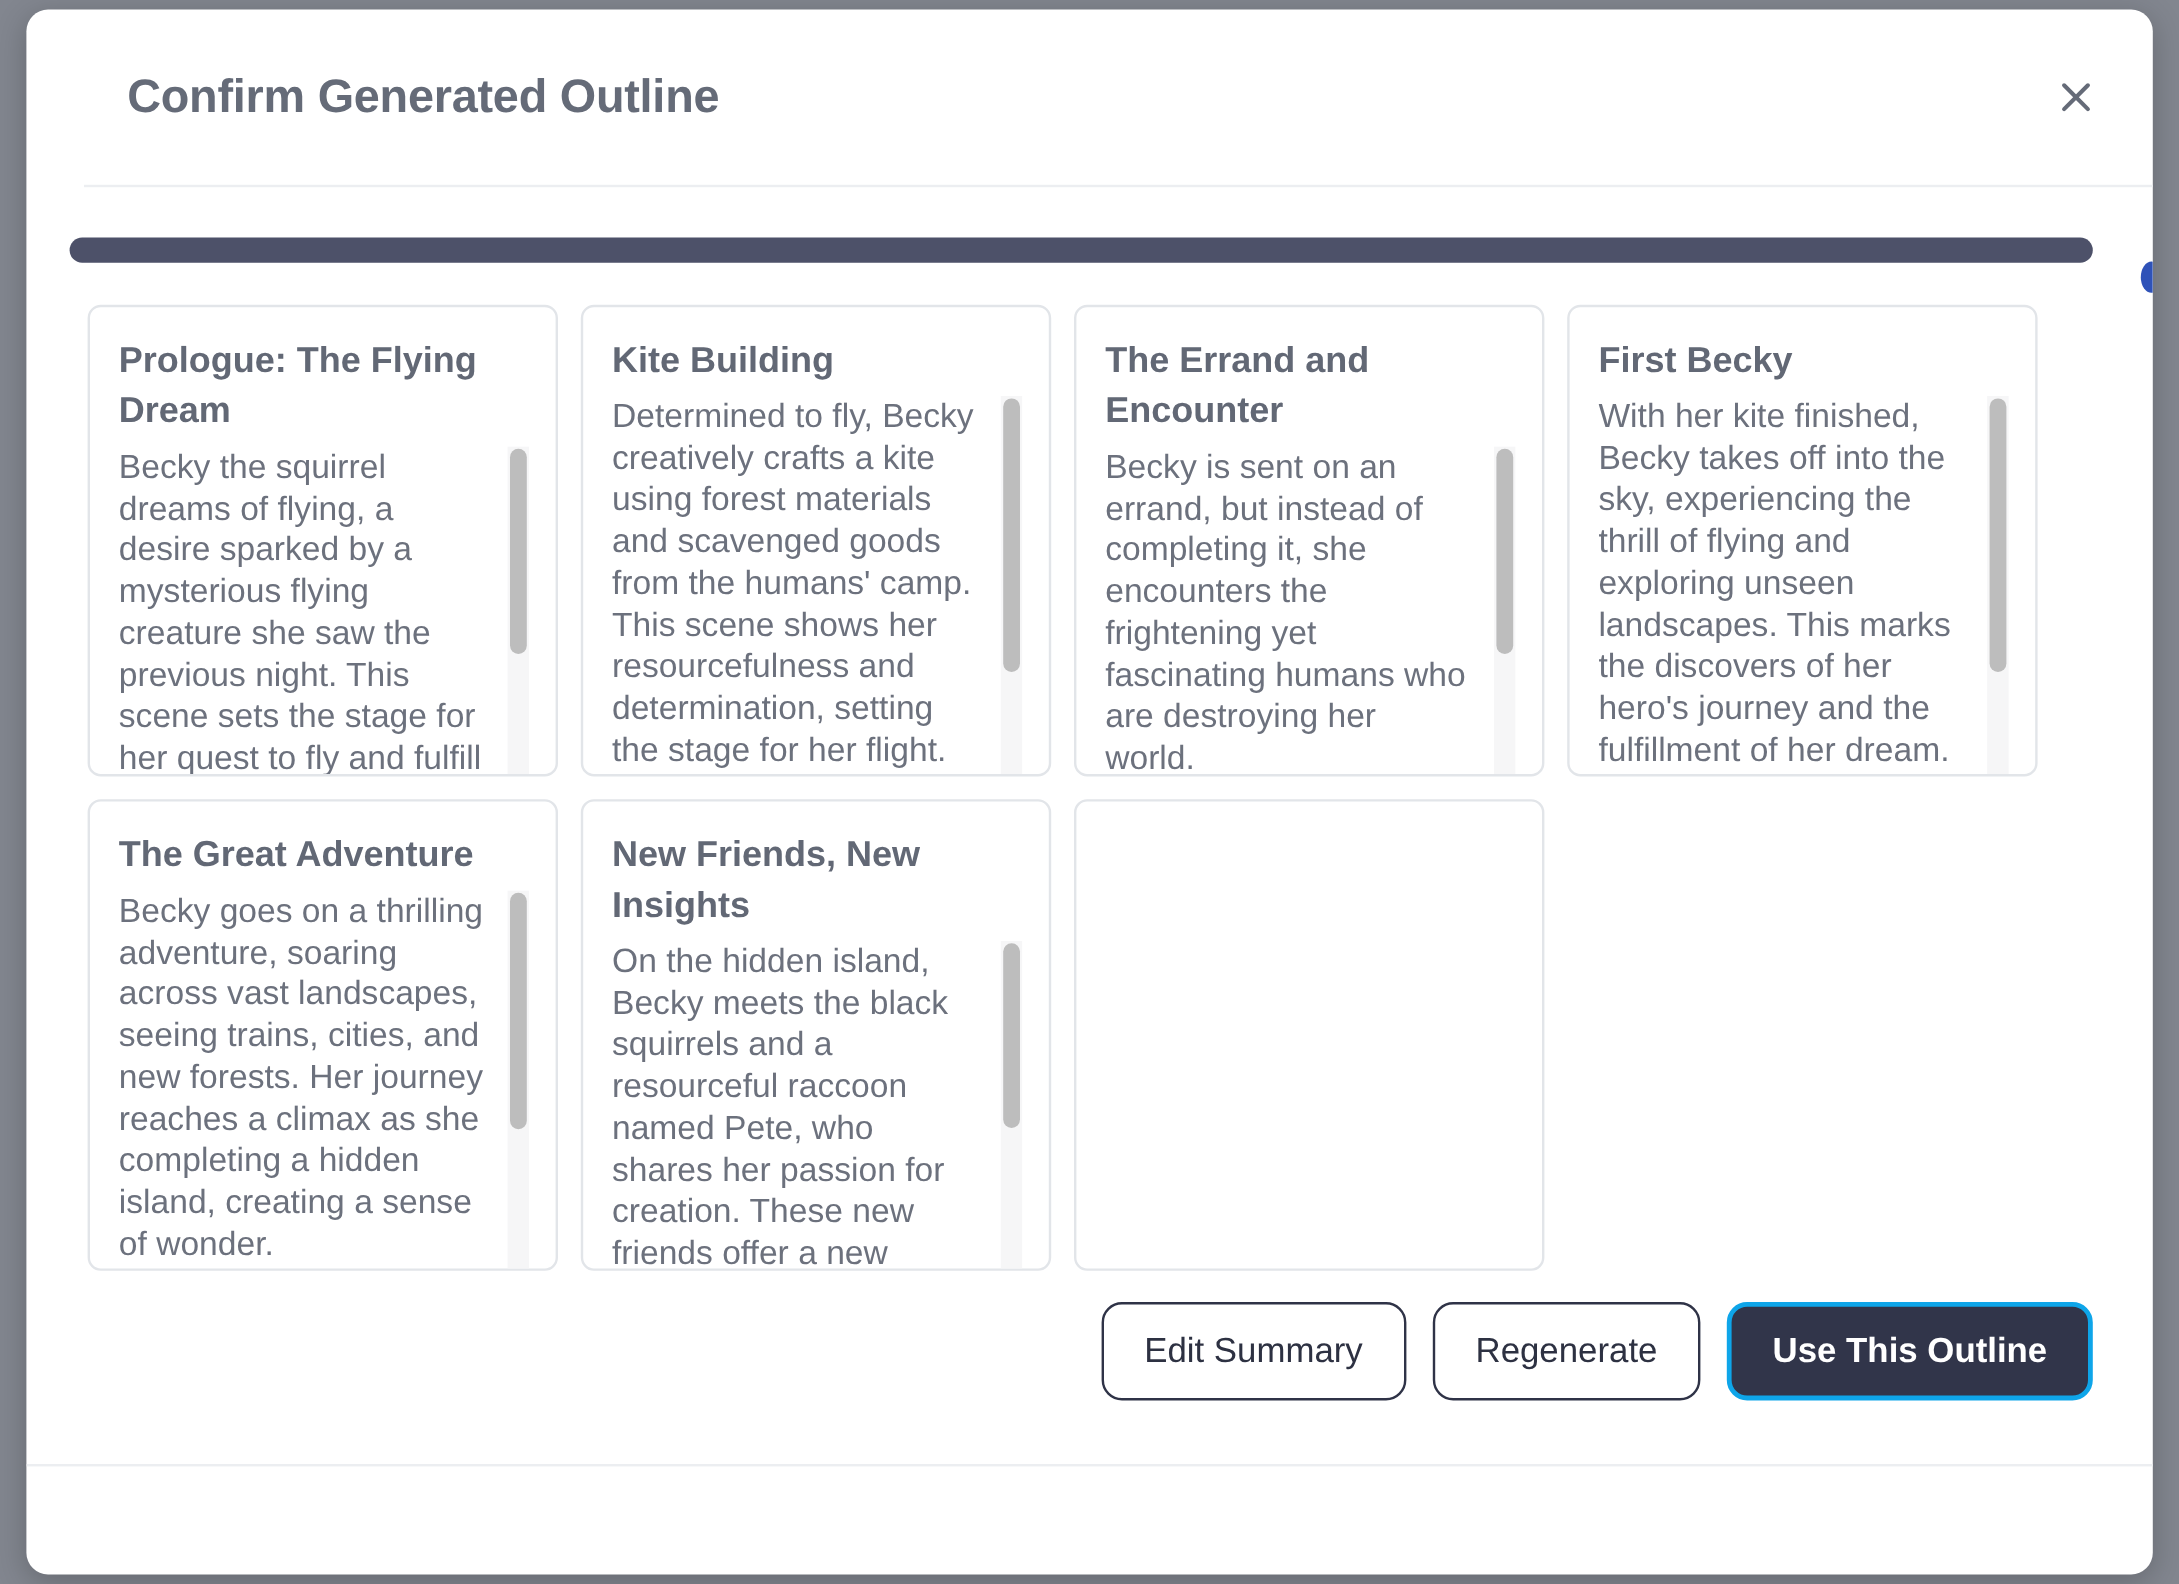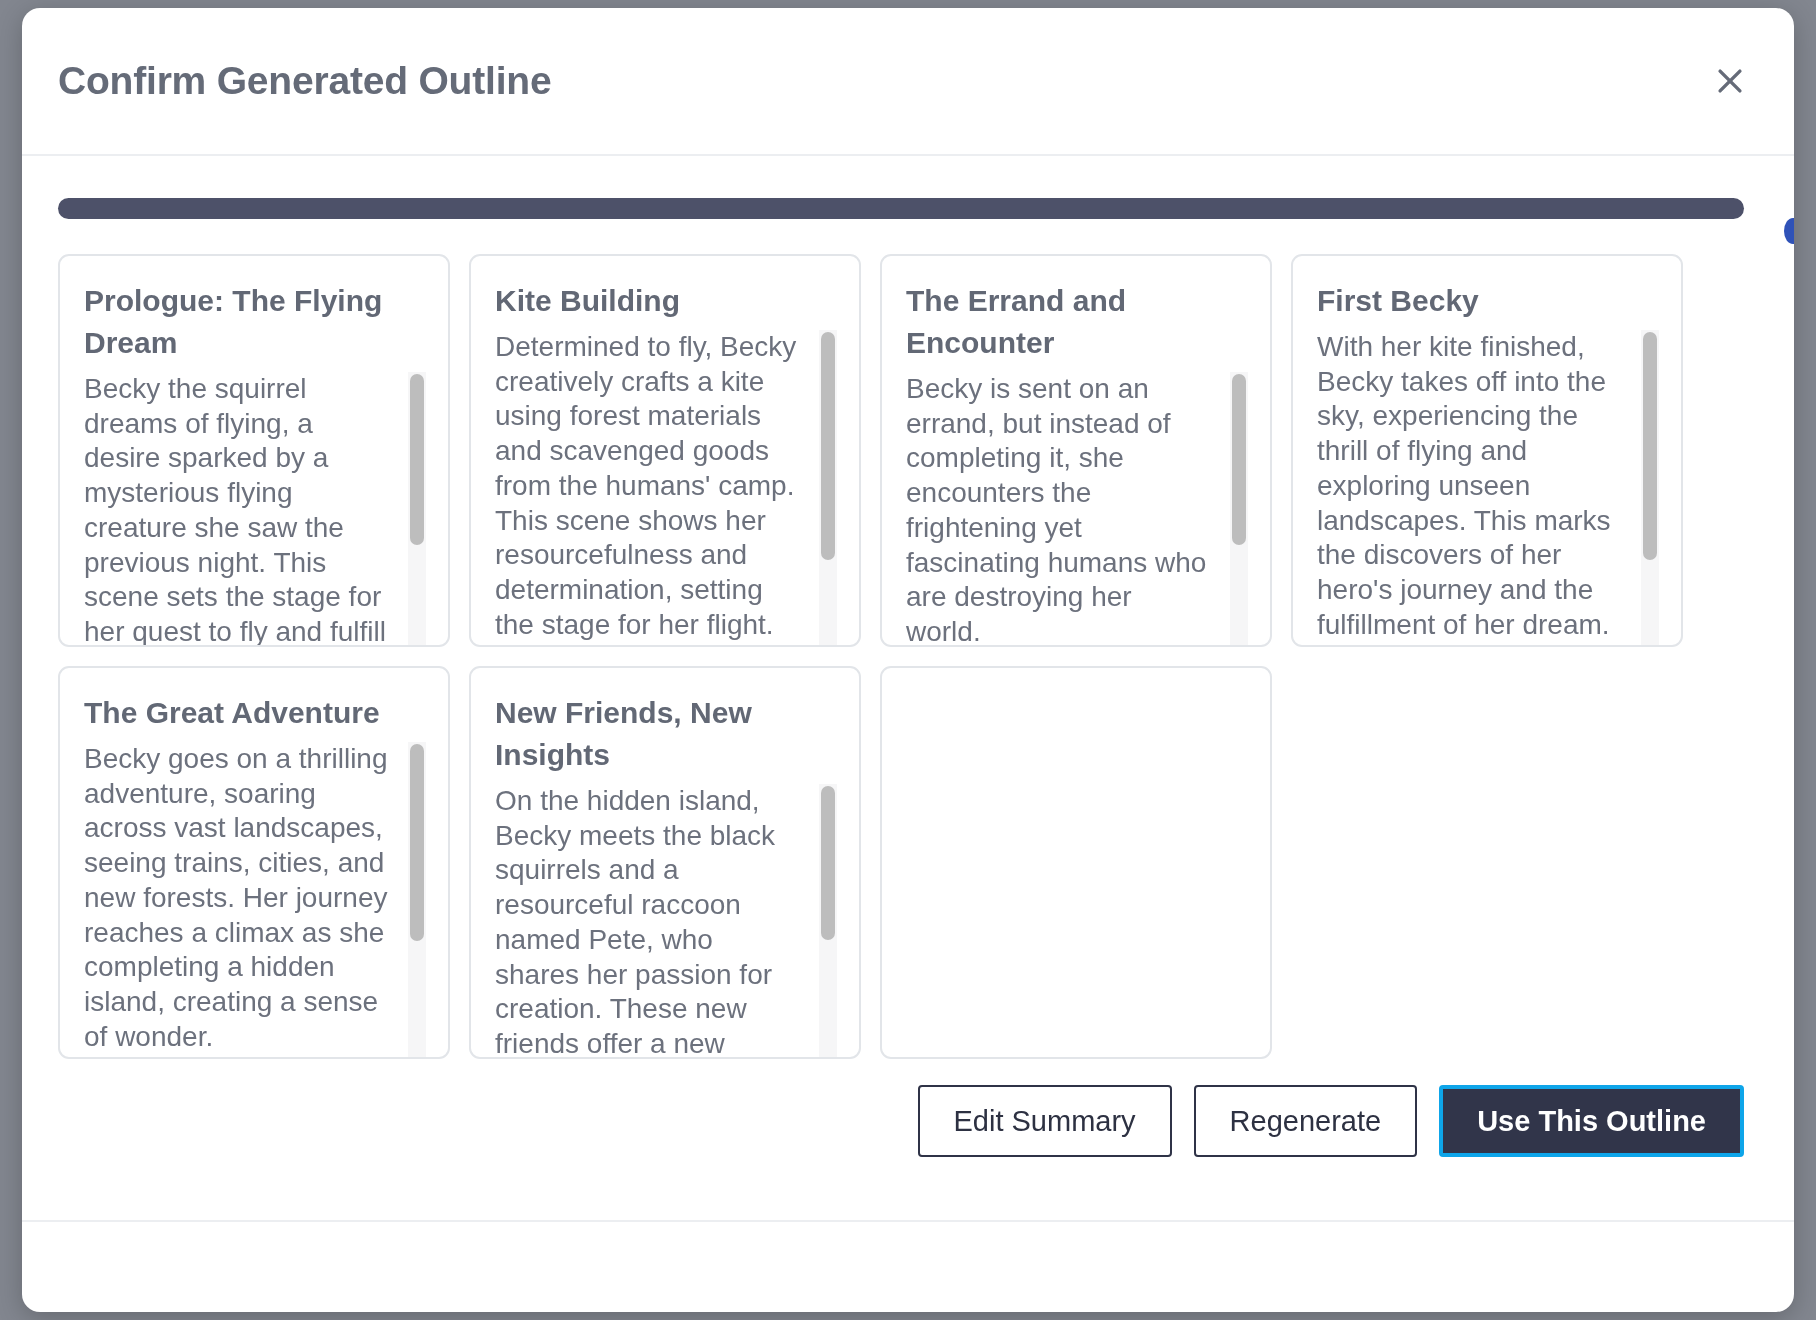--- a/index.html
+++ b/index.html
@@ -31,20 +31,21 @@
 
   
   .modal-header {
     height: 148px;
     flex: 0 0 148px;
     border-bottom: 2px solid #eceef1;
     display: flex;
     align-items: center;
     justify-content: space-between;
     padding: 0 38px 0 36px;
+    margin-left: 48px;
   }
 
   .modal-title {
     font-size: 39px;
     font-weight: bold;
     color: #656b78;
     letter-spacing: -0.2px;
   }
 
   .close-btn {
@@ -87,20 +88,21 @@
     height: 26px;
     background: #2f52b8;
     border-radius: 50%;
   }
 
   .cards-grid {
     margin-top: 35px;
     display: flex;
     flex-wrap: wrap;
     gap: 19px;
+    margin-left: 15px;
   }
 
   .card {
     width: 392px;
     height: 393px;
     border: 2px solid #e2e5e9;
     border-radius: 11px;
     background: #ffffff;
     padding: 24px 22px 0 24px;
     overflow: hidden;
@@ -154,23 +156,23 @@
     justify-content: flex-end;
     align-items: center;
     gap: 22px;
     margin-top: 26px;
     padding-right: 14px;
   }
 
   .btn {
     font-family: "Liberation Sans", sans-serif;
     font-size: 29px;
-    border-radius: 4px;
+    border-radius: 17px;
     padding: 0 34px;
-    height: 72px;
+    height: 82px;
     display: flex;
     align-items: center;
     justify-content: center;
     cursor: pointer;
     white-space: nowrap;
     text-align: center;
   }
 
   .btn-outline {
     background: #ffffff;

